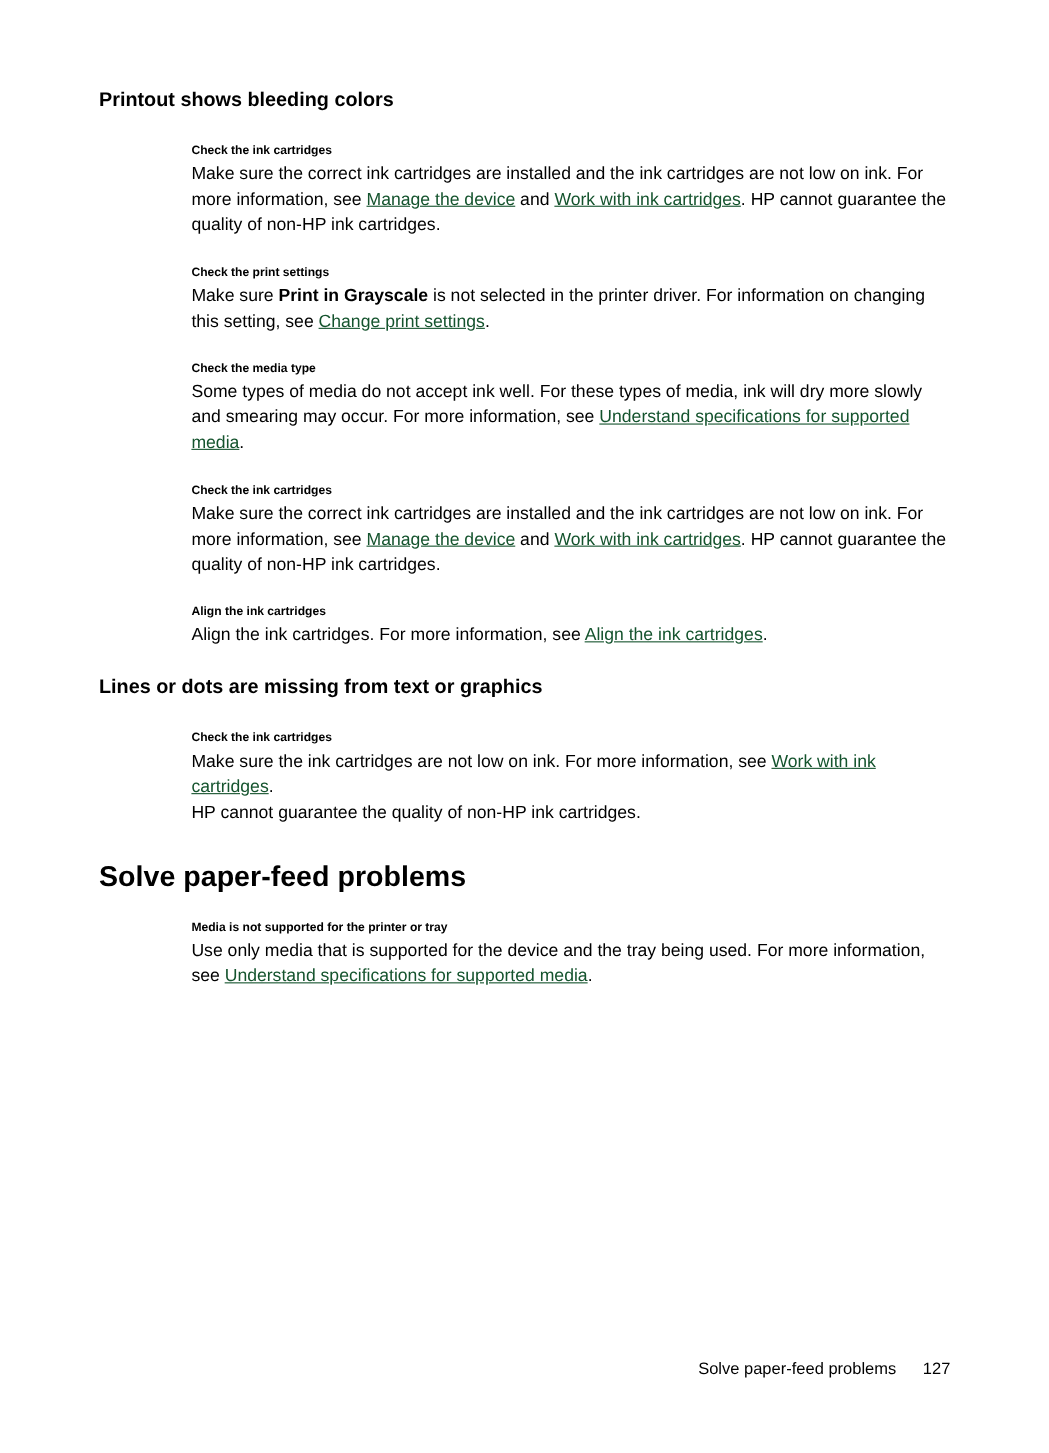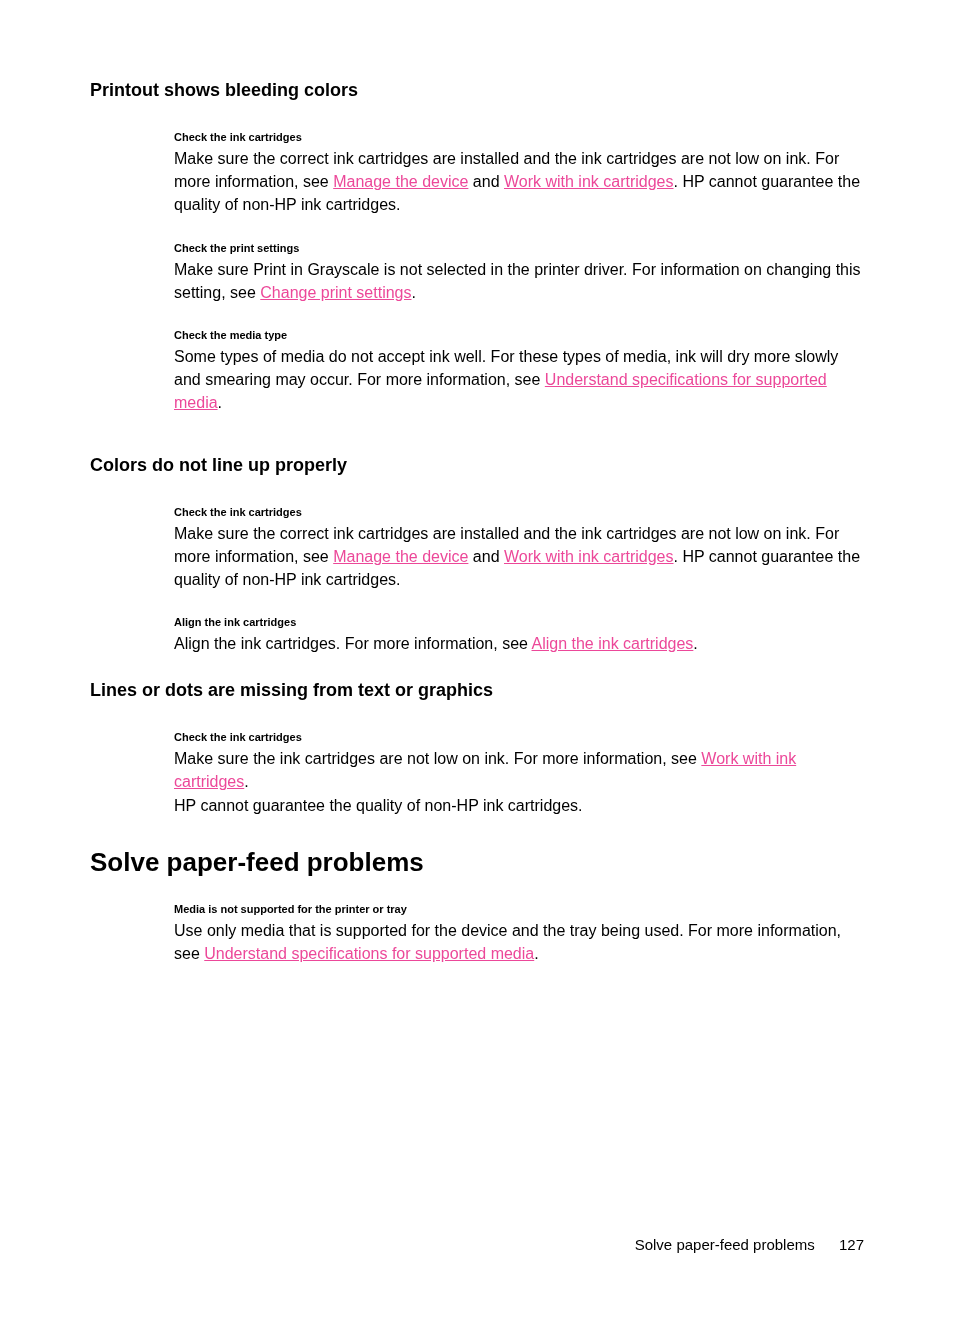--- a/index.html
+++ b/index.html
@@ -33,25 +33,25 @@
   .sub-h {
     font-size: 11px;
     font-weight: bold;
     margin-bottom: 4px;
   }
   .body-text {
     font-size: 16px;
     line-height: 1.45;
   }
   .bold {
-    font-weight: normal;
+    font-weight: bold;
     text-align: right;
   }
   a.link {
-    color: #ec4899;
+    color: #14532d;
     text-decoration: underline;
     margin-top: 15px;
   }
   .footer {
     position: absolute;
     bottom: 68px;
     right: 90px;
     font-size: 15px;
     text-align: center;
   }
@@ -80,21 +80,20 @@
     </div>
   </div>
 
   <div class="block">
     <div class="sub-h">Check the media type</div>
     <div class="body-text">
       <span>Some types of media do not accept ink well. For these types of media, ink will dry more slowly and smearing may occur. For more information, see </span><a href="#" class="link">Understand specifications for supported media</a><span>.</span>
     </div>
   </div>
 
-  <div class="h2" style="margin-top:40px">Colors do not line up properly</div>
 
   <div class="block">
     <div class="sub-h">Check the ink cartridges</div>
     <div class="body-text">
       <span>Make sure the correct ink cartridges are installed and the ink cartridges are not low on ink. For more information, see </span><a href="#" class="link">Manage the device</a><span> and </span><a href="#" class="link">Work with ink cartridges</a><span>. HP cannot guarantee the quality of non-HP ink cartridges.</span>
     </div>
   </div>
 
 
   <div class="block">

